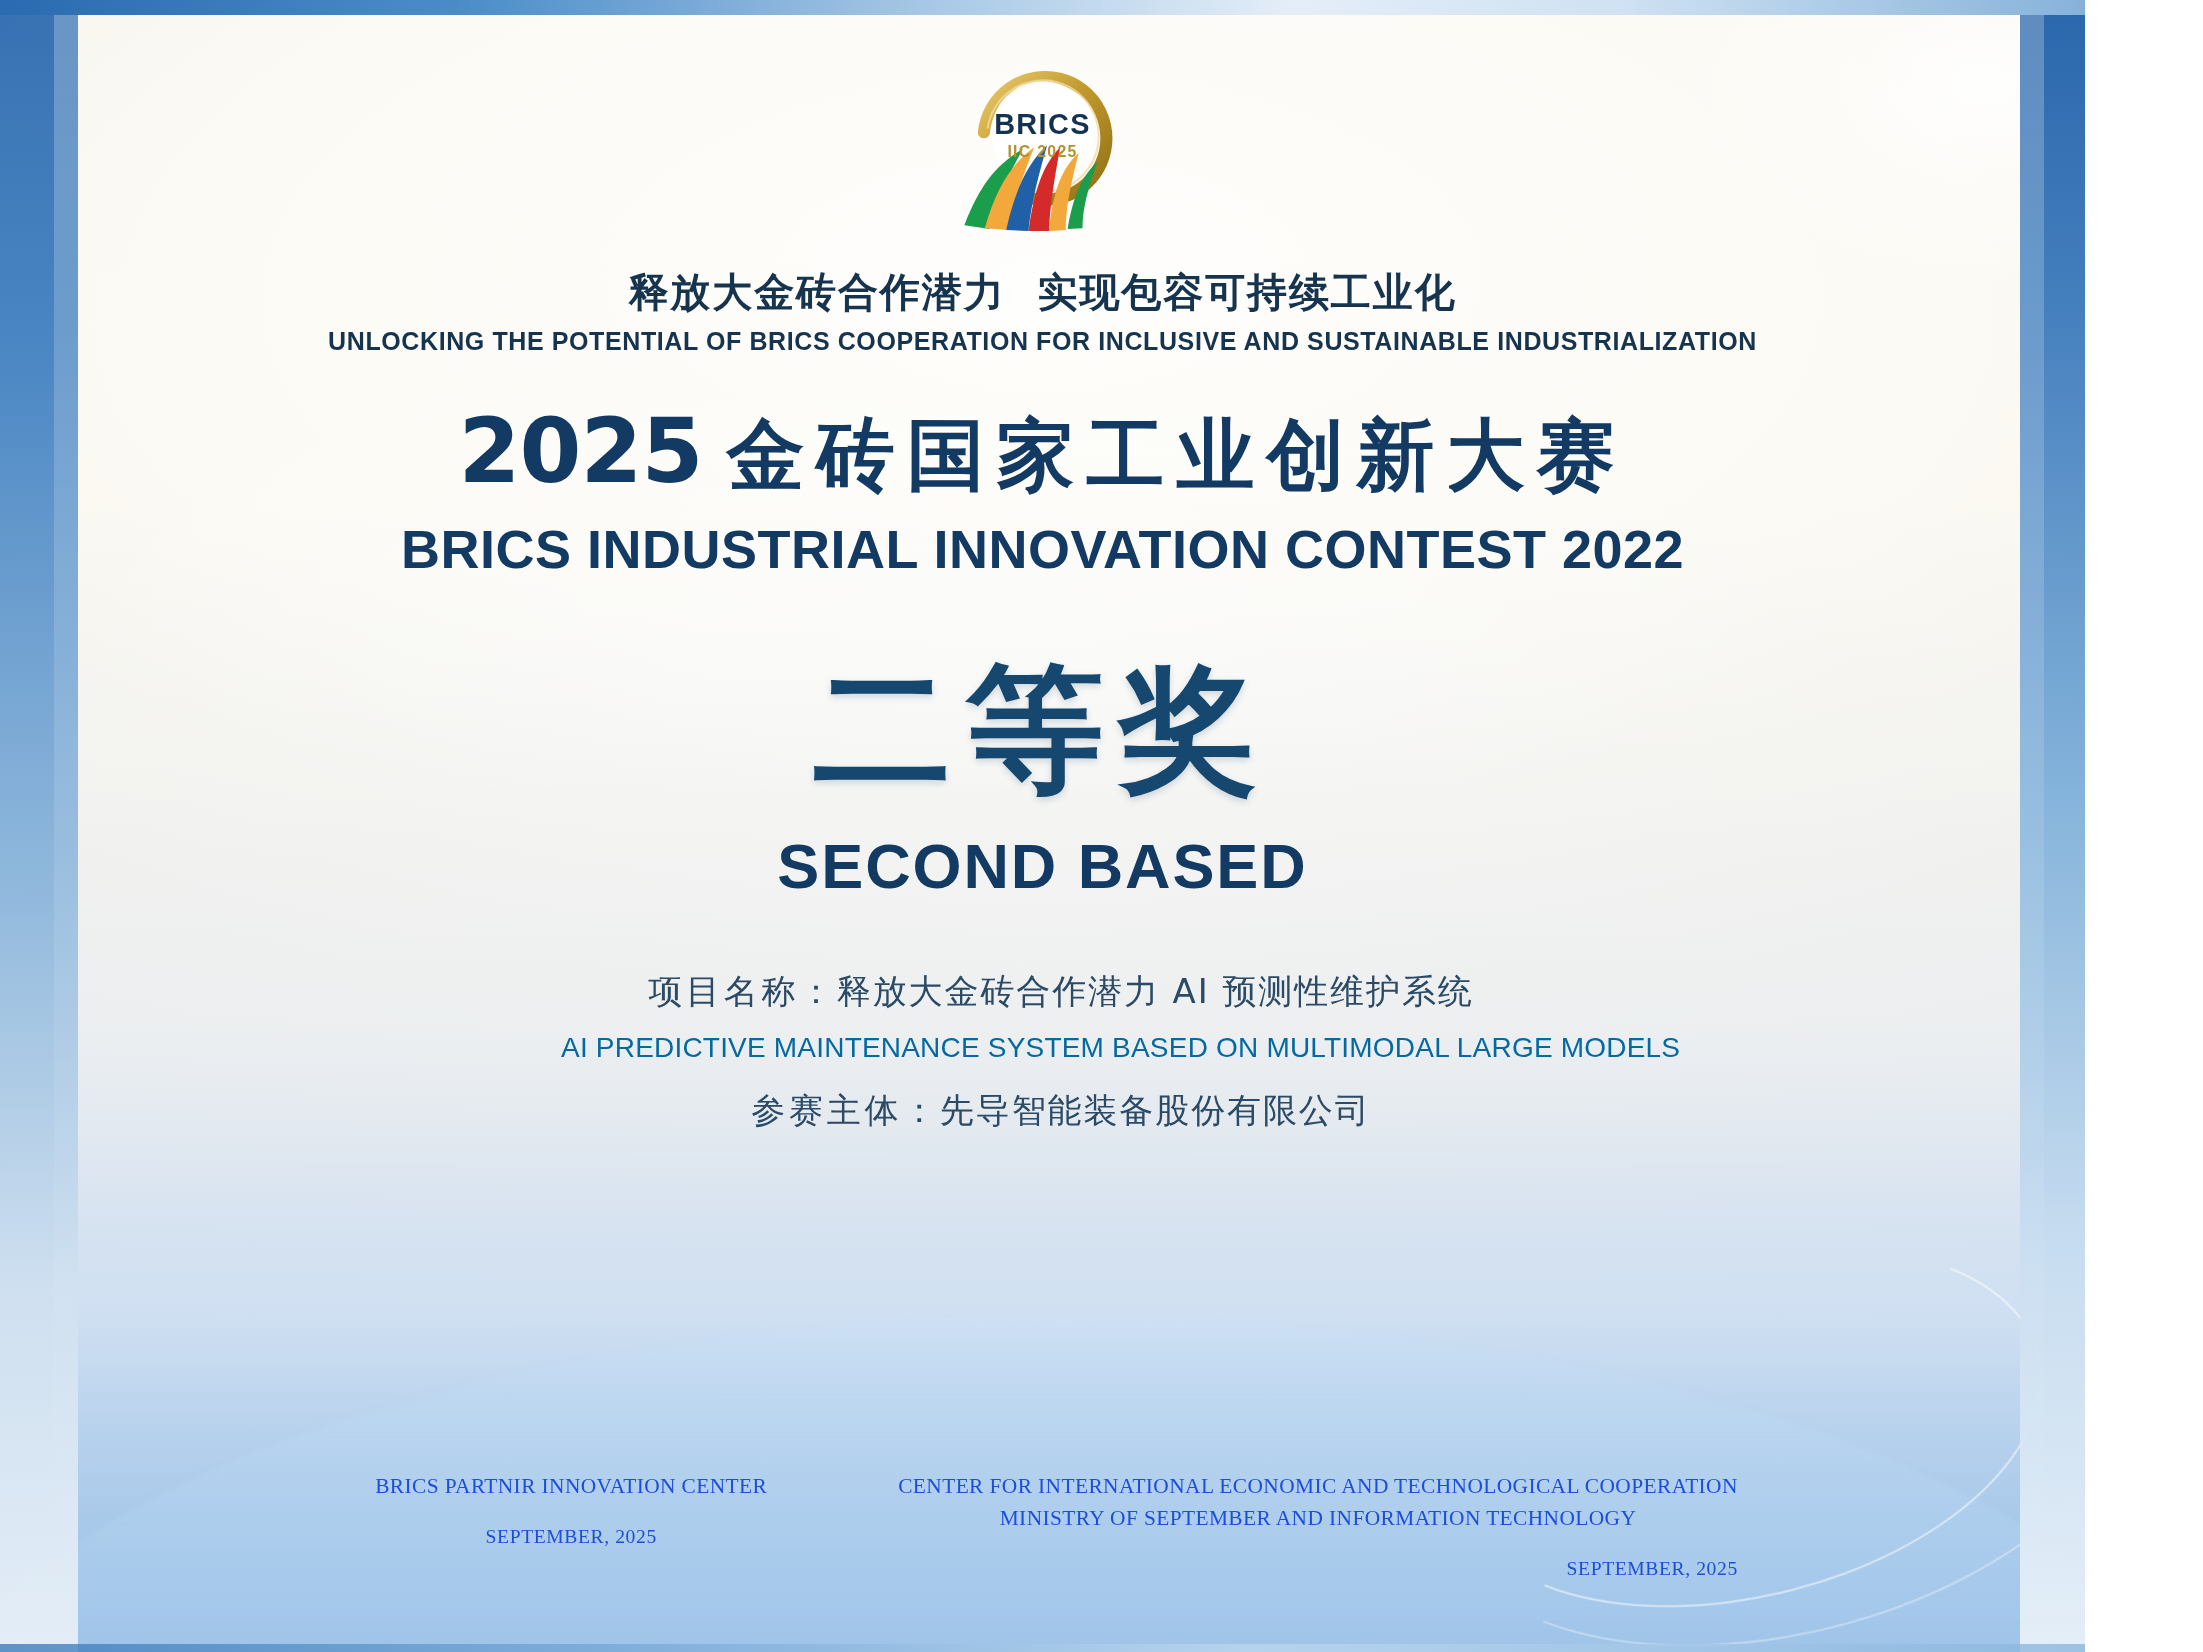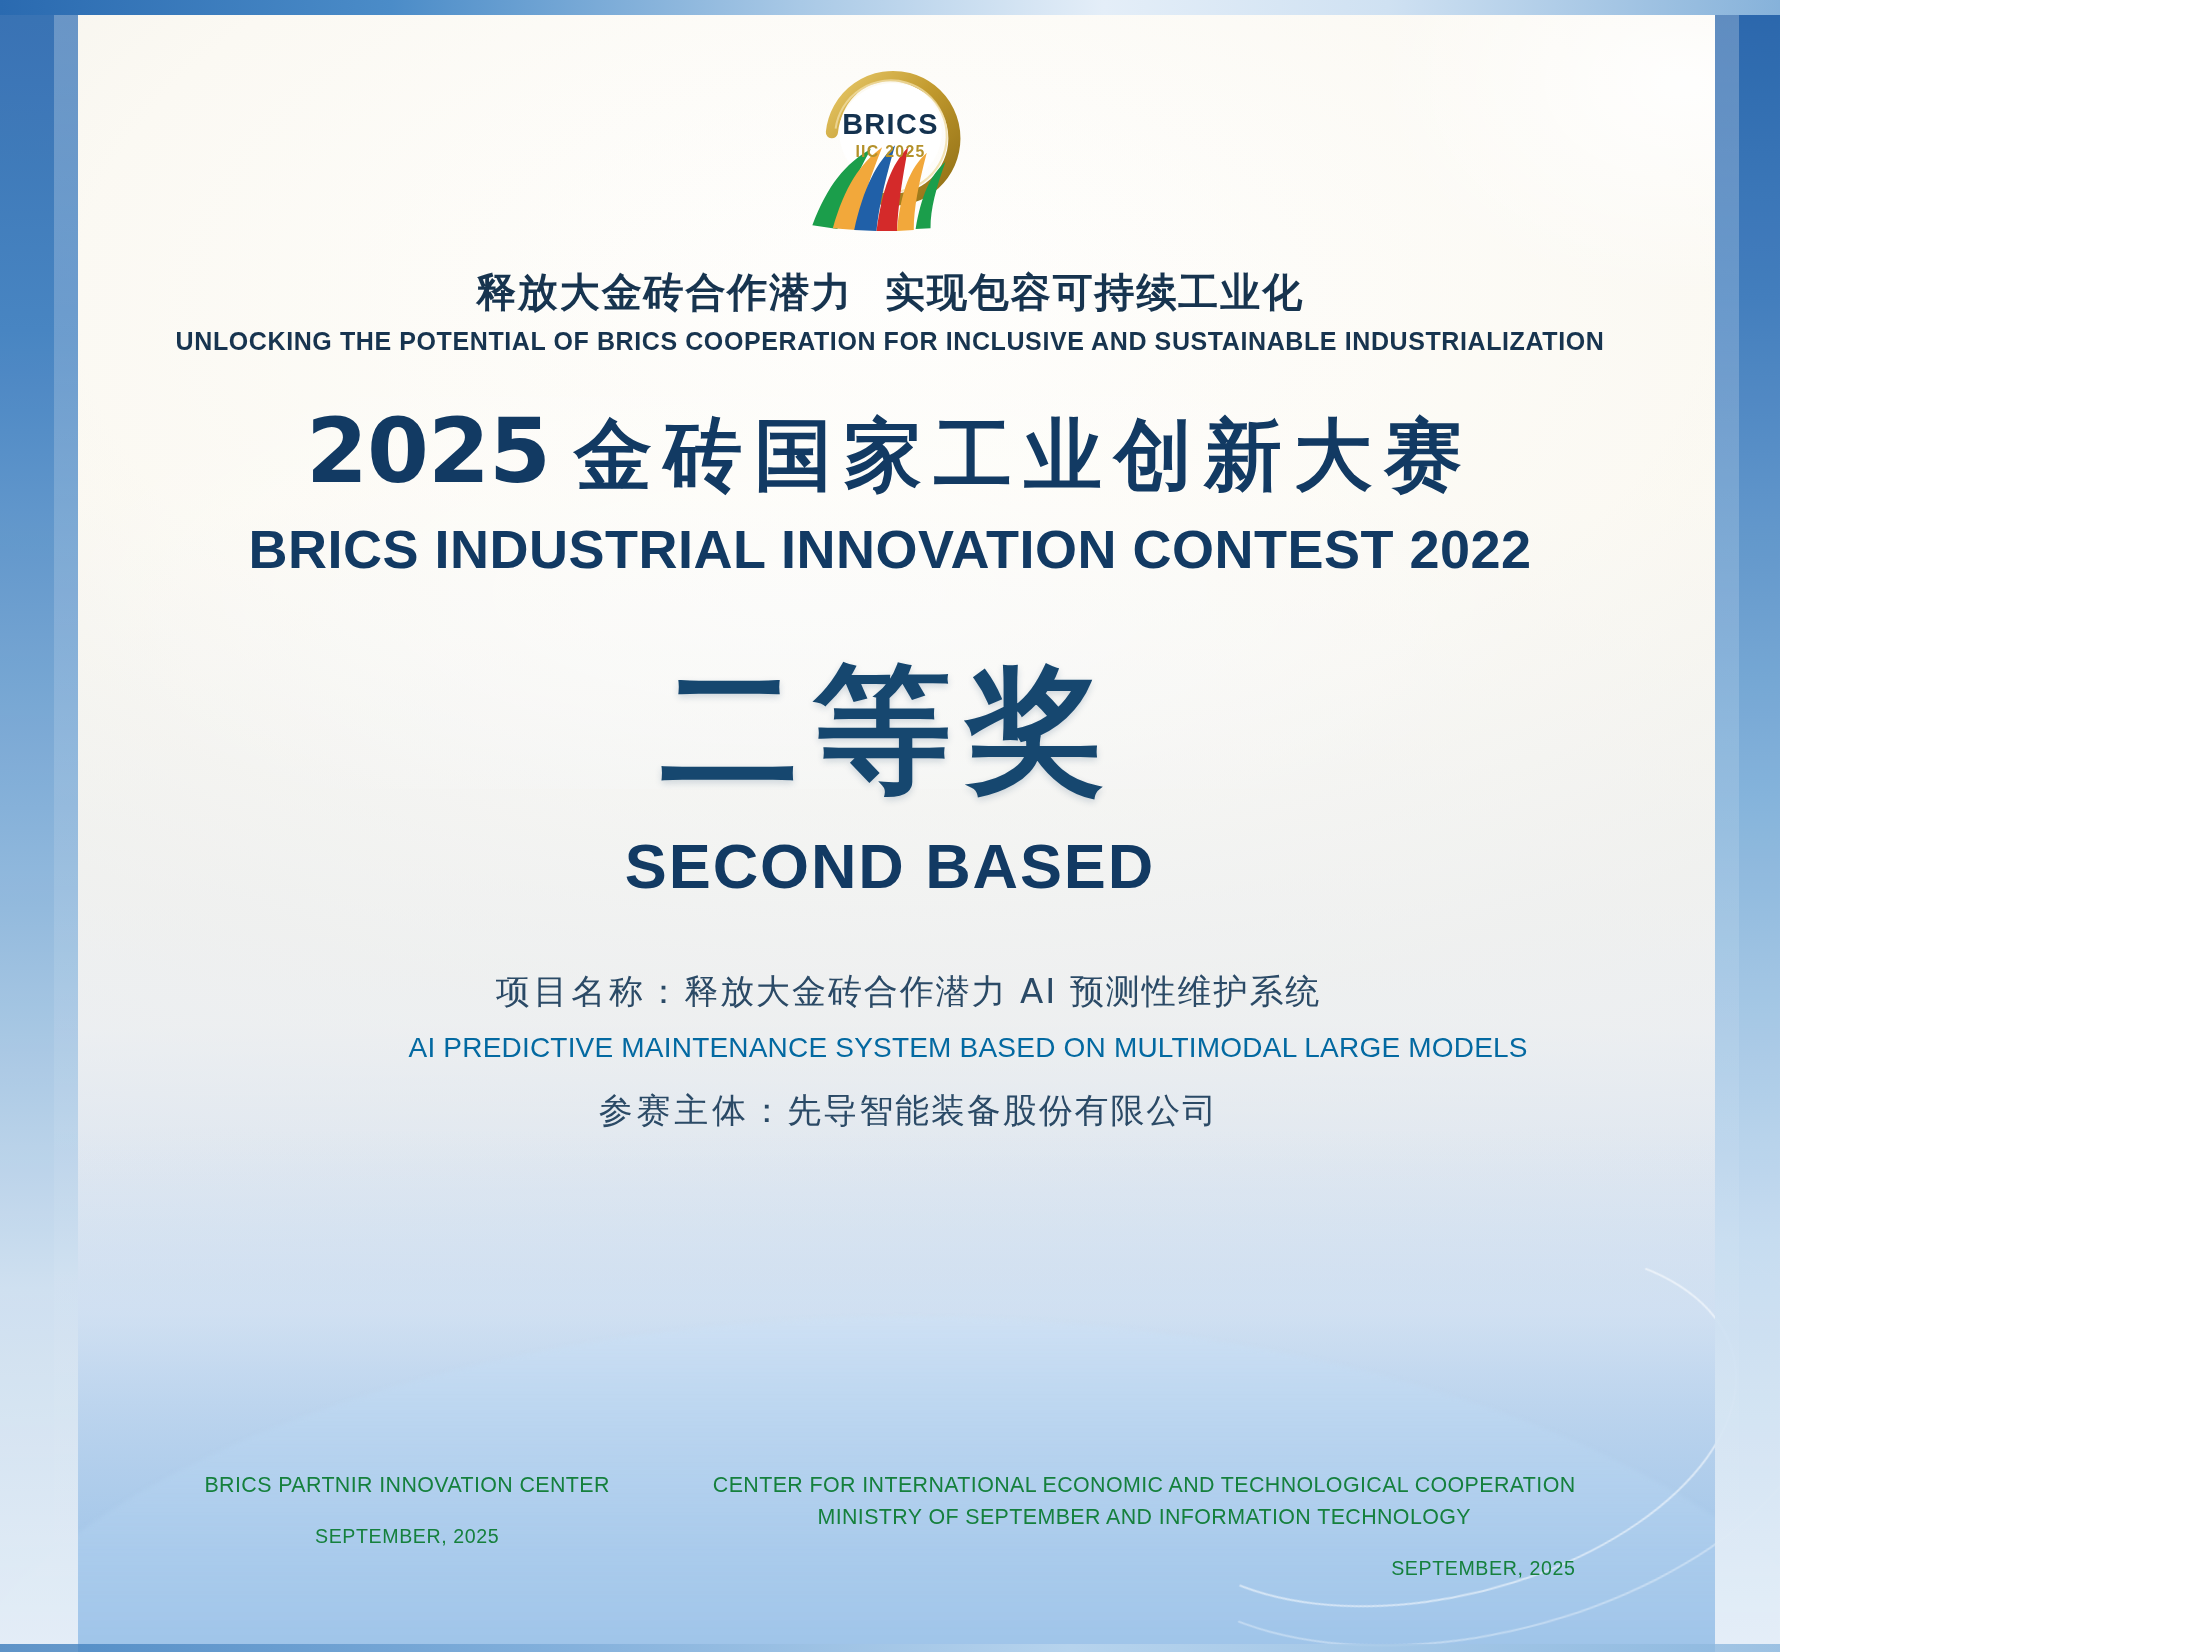--- a/index.html
+++ b/index.html
@@ -6,21 +6,21 @@
     margin: 0;
     padding: 0;
     background: #ffffff;
   }
   body {
     font-family: "Liberation Sans", sans-serif;
   }
 
   .certificate {
     position: relative;
-    width: 1780px;
+    width: 2085px;
     height: 1653px;
     overflow: hidden;
     background: #f7f6f1;
   }
 
   
   .bg-base {
     position: absolute;
     inset: 0;
     background:
@@ -258,23 +258,24 @@
   .footer {
     position: absolute;
     left: 0; right: 0;
     bottom: 73px;
     z-index: 6;
     display: flex;
     justify-content: center;
     gap: 103px;
   }
   .footer-col {
-    font-family: Liberation Sans, sans-serif;
-    color: #15803d;
+    font-family: Liberation Serif, serif;
+    color: #1d4ed8;
     text-align: center;
+    margin-left: 28px;
   }
   .footer-col.left { margin-top: 0; }
   .footer-line {
     font-size: 21.4px;
     letter-spacing: 0.4px;
     line-height: 1.5;
     white-space: nowrap;
   }
   .footer-date {
     margin-top: 24px;

